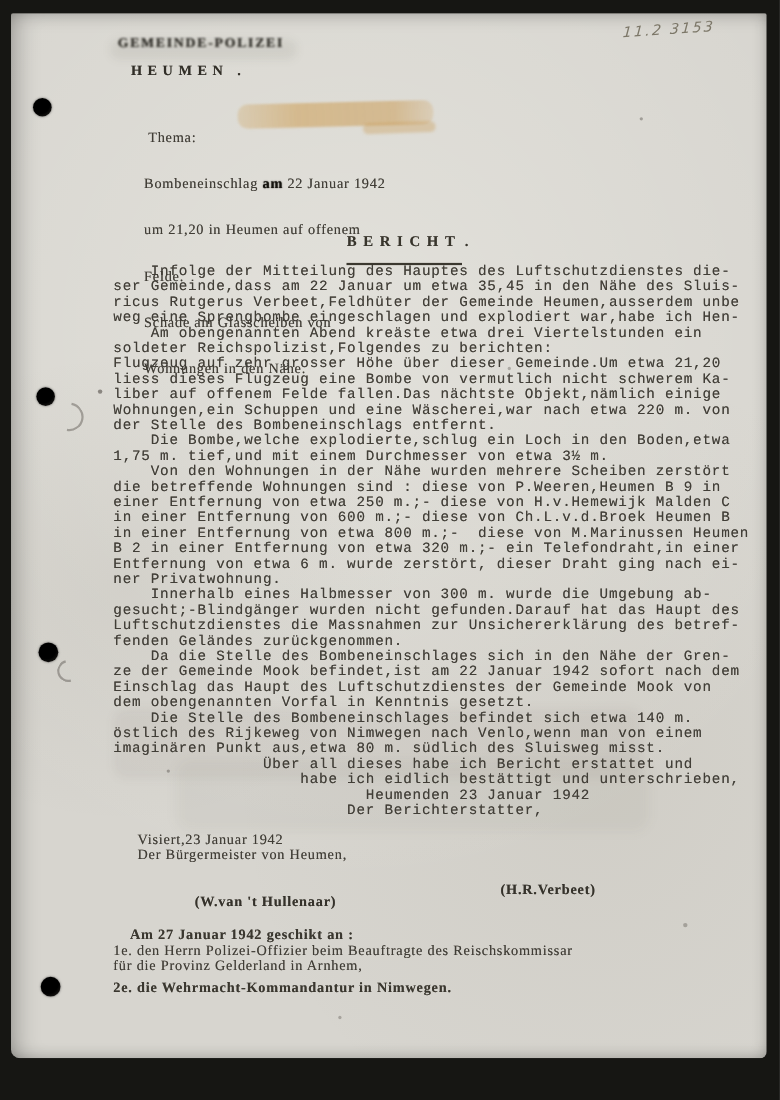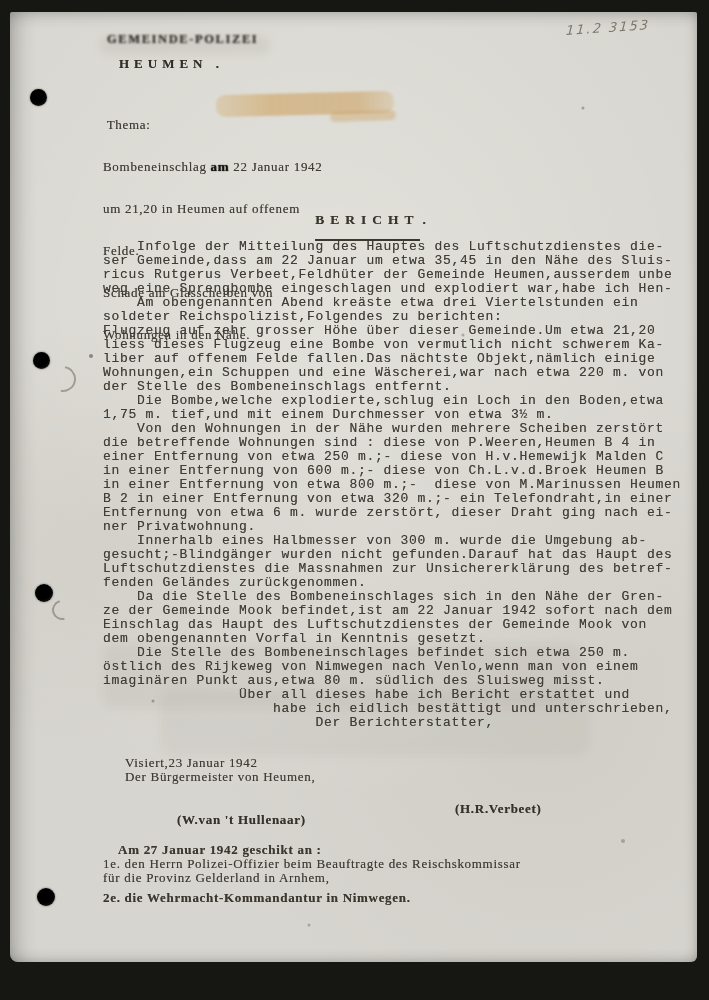--- a/index.html
+++ b/index.html
@@ -30,21 +30,21 @@
   
   .office{left:97px;top:20px;font-size:12.5px;font-weight:700;letter-spacing:1.6px;
           color:#26241f;filter:blur(1.1px);transform:scaleY(0.96);}
   .place{left:109px;top:44px;font-size:13px;font-weight:700;letter-spacing:5px;color:#312e27;}
   
   .reference{left:556px;top:8px;font-family:"DejaVu Sans",sans-serif;font-style:italic;
              font-size:13px;letter-spacing:2px;color:#7c7768;
              transform:rotate(-4deg) skewX(-8deg);text-shadow:none;}
   
   .subject{left:93px;top:78px;font-size:13px;letter-spacing:0.7px;line-height:14px;}
-  .subject .ln{white-space:pre;}
+  .subject .ln{white-space:pre;margin-left:28px;}
   .overtype{font-weight:700;color:#16140f;text-shadow:0 0 1.2px #16140f;}
   .highlight{
     position:absolute;left:206px;top:81px;width:178px;height:22px;
     background:linear-gradient(90deg, rgba(206,160,88,0.28), rgba(205,158,84,0.55) 30%,
                rgba(201,152,78,0.5) 80%, rgba(206,162,95,0.25));
     border-radius:9px;transform:rotate(-1.4deg);filter:blur(1.2px);
   }
   .highlight-tail{
     position:absolute;left:320px;top:99px;width:66px;height:10px;
     background:rgba(201,152,78,0.35);border-radius:5px;transform:rotate(-2deg);filter:blur(1.5px);
@@ -150,21 +150,21 @@
         <div class="tline">Wohnungen,ein Schuppen und eine Wäscherei,war nach etwa 220 m. von</div>
 
         <div class="tline">der Stelle des Bombeneinschlags entfernt.</div>
 
         <div class="tline">    Die Bombe,welche explodierte,schlug ein Loch in den Boden,etwa</div>
 
         <div class="tline">1,75 m. tief,und mit einem Durchmesser von etwa 3½ m.</div>
 
         <div class="tline">    Von den Wohnungen in der Nähe wurden mehrere Scheiben zerstört</div>
 
-        <div class="tline">die betreffende Wohnungen sind : diese von P.Weeren,Heumen B 4 in</div>
+        <div class="tline">die betreffende Wohnungen sind : diese von P.Weeren,Heumen B 9 in</div>
 
         <div class="tline">einer Entfernung von etwa 250 m.;- diese von H.v.Hemewijk Malden C</div>
 
         <div class="tline">in einer Entfernung von 600 m.;- diese von Ch.L.v.d.Broek Heumen B</div>
 
         <div class="tline">in einer Entfernung von etwa 800 m.;-  diese von M.Marinussen Heumen</div>
 
         <div class="tline">B 2 in einer Entfernung von etwa 320 m.;- ein Telefondraht,in einer</div>
 
         <div class="tline">Entfernung von etwa 6 m. wurde zerstört, dieser Draht ging nach ei-</div>
@@ -180,30 +180,31 @@
         <div class="tline">fenden Geländes zurückgenommen.</div>
 
         <div class="tline">    Da die Stelle des Bombeneinschlages sich in den Nähe der Gren-</div>
 
         <div class="tline">ze der Gemeinde Mook befindet,ist am 22 Januar 1942 sofort nach dem</div>
 
         <div class="tline">Einschlag das Haupt des Luftschutzdienstes der Gemeinde Mook von</div>
 
         <div class="tline">dem obengenannten Vorfal in Kenntnis gesetzt.</div>
 
-        <div class="tline">    Die Stelle des Bombeneinschlages befindet sich etwa 250 m.</div>
+        <div class="tline">    Die Stelle des Bombeneinschlages befindet sich etwa 140 m.</div>
 
         <div class="tline">östlich des Rijkeweg von Nimwegen nach Venlo,wenn man von einem</div>
 
         <div class="tline">imaginären Punkt aus,etwa 80 m. südlich des Sluisweg misst.</div>
 
         <div class="tline">                Über all dieses habe ich Bericht erstattet und</div>
 
         <div class="tline">                    habe ich eidlich bestättigt und unterschrieben,</div>
 
+        <div class="tline">                           Heumenden 23 Januar 1942</div>
 
         <div class="tline">                         Der Berichterstatter,</div>
       </div>
 
     <div class="txt visiert">Visiert,23 Januar 1942</div>
     <div class="txt mayor">Der Bürgermeister von Heumen,</div>
     <div class="txt sig-right">(H.R.Verbeet)</div>
     <div class="txt sig-left">(W.van 't Hullenaar)</div>
 
     <div class="txt dist-intro">    Am 27 Januar 1942 geschikt an :</div>

